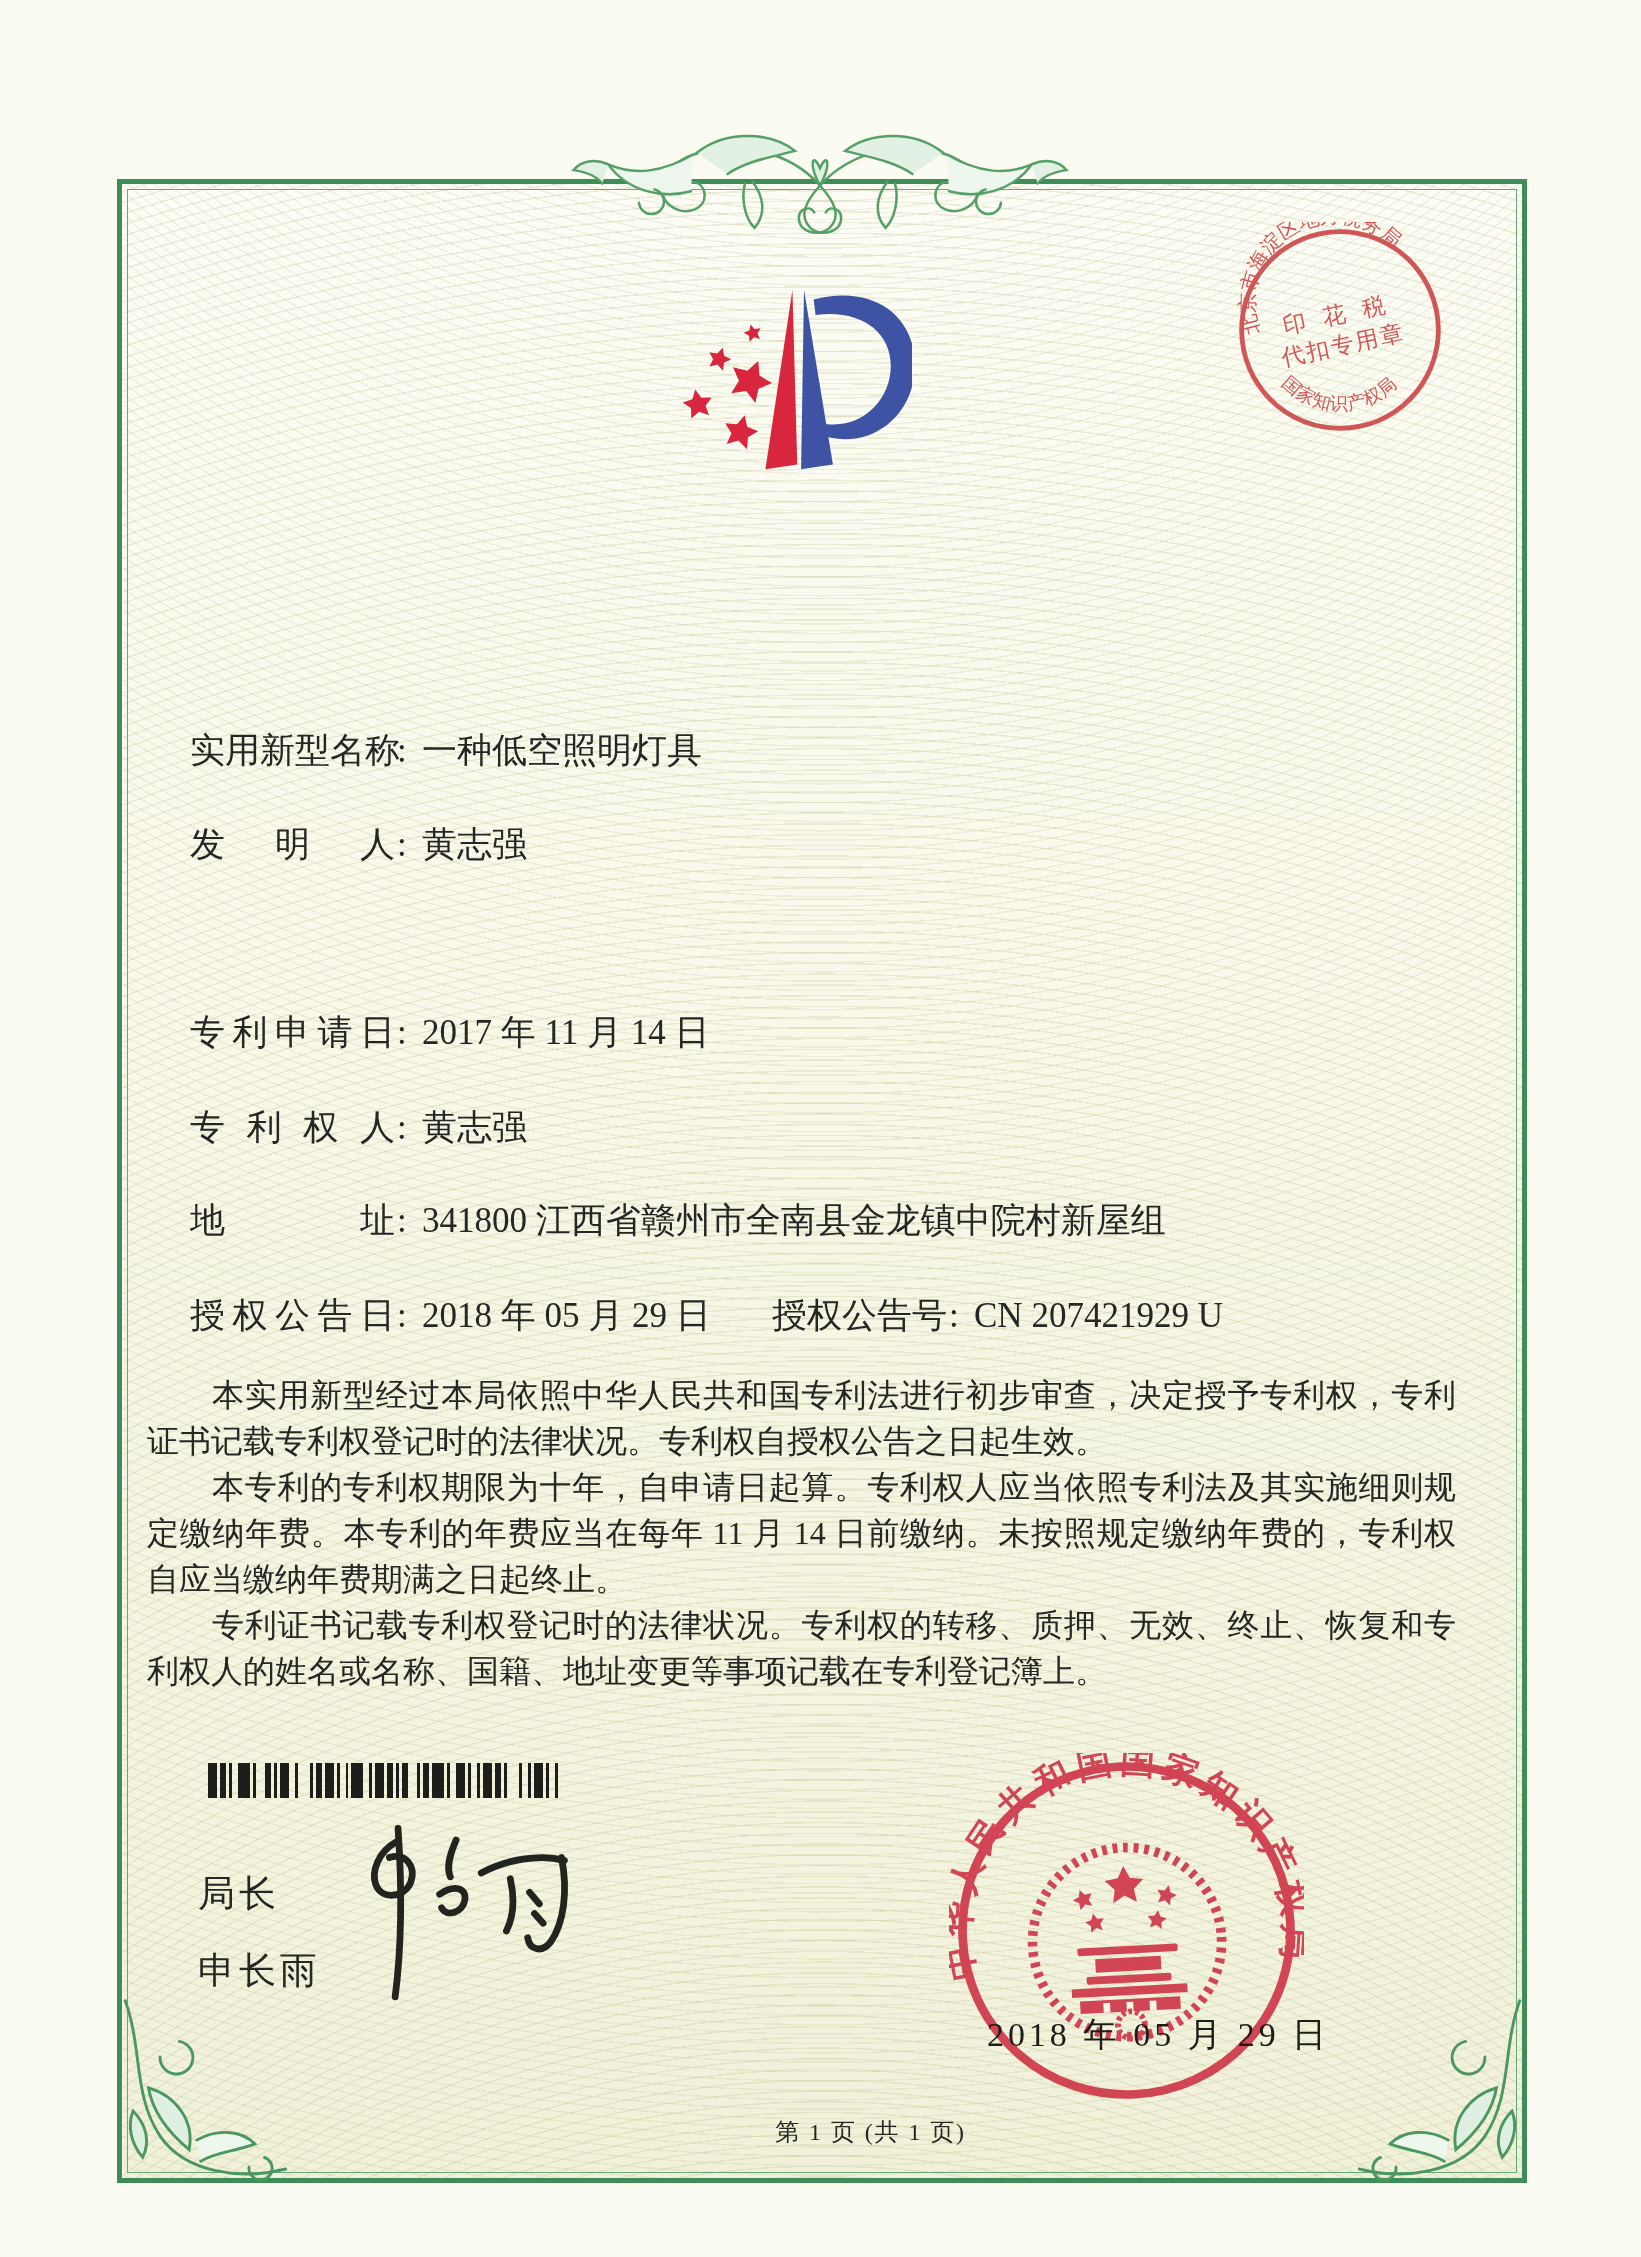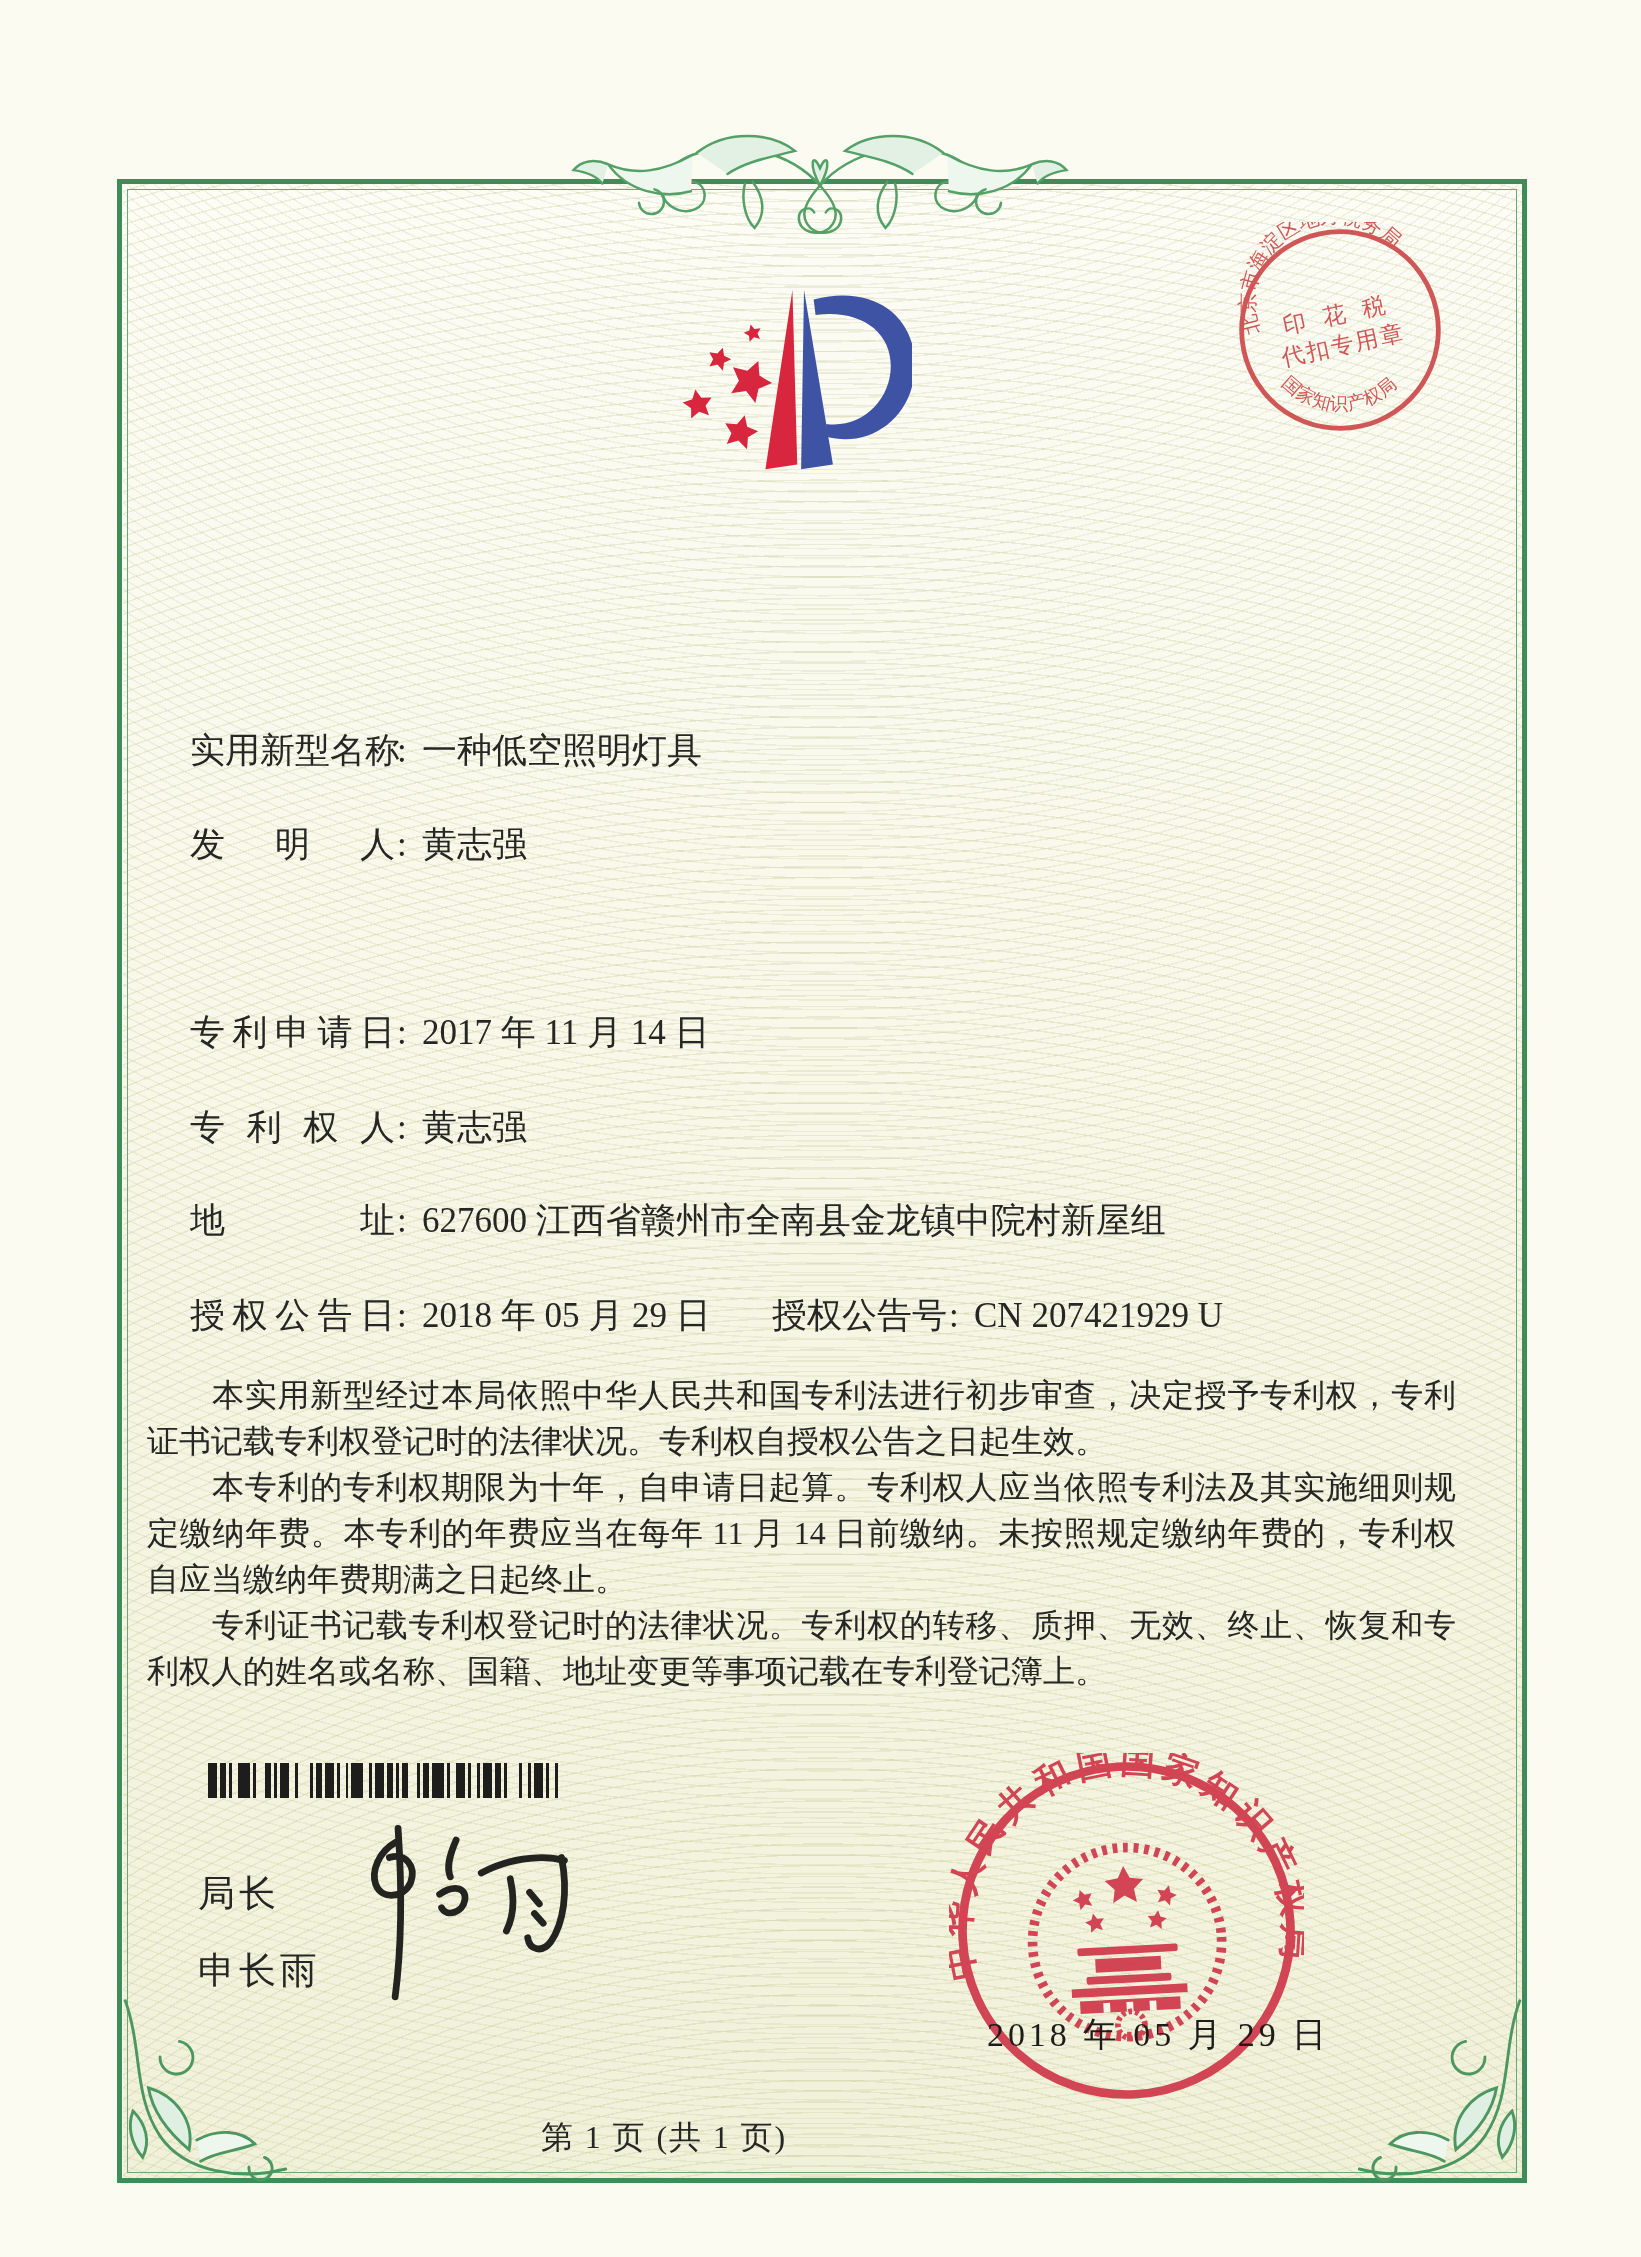--- a/index.html
+++ b/index.html
@@ -20,21 +20,21 @@
          letter-spacing:13.5px;color:#1f1f1d;}
   .field{left:190px;font-size:35px;white-space:nowrap;}
   .flabel{display:inline-block;width:205px;text-align:justify;text-align-last:justify;-moz-text-align-last:justify;}
   .fcolon{display:inline-block;margin:0 15.4px 0 1.9px;}
   .field2{left:772px;font-size:35px;white-space:nowrap;}
   .body-text{left:147px;top:1372px;width:1309px;font-size:32px;line-height:46px;text-align:justify;}
   .body-text p{margin:0;text-indent:65px;}
   .barcode{left:208px;top:1763px;width:350px;height:35px;display:flex;}
   .director{left:198px;font-size:37px;letter-spacing:3.9px;}
   .seal-date{left:987px;top:2012px;font-size:34px;letter-spacing:3.9px;z-index:6;color:#1c1c1a;}
-  .footer{left:541px;top:2116px;width:425px;text-align:left;font-size:32px;letter-spacing:1.9px;}
+  .footer{left:541px;top:2116px;width:425px;text-align:right;font-size:24px;letter-spacing:1.9px;}
   svg{display:block;}
   .stamp-svg{z-index:5;}
 </style>
 </head>
 <body>
 
 <div class="page">
 
   <svg width="0" height="0" aria-hidden="true">
     <defs>
@@ -132,21 +132,21 @@
   <div class="abs field" style="top:727px;">
     <span class="flabel">实用新型名称</span><span class="fcolon">:</span><span>一种低空照明灯具</span>
   </div>
   <div class="abs field" style="top:1009px;">
     <span class="flabel">专利申请日</span><span class="fcolon">:</span><span>2017 年 11 月 14 日</span>
   </div>
   <div class="abs field" style="top:1104px;">
     <span class="flabel">专利权人</span><span class="fcolon">:</span><span>黄志强</span>
   </div>
   <div class="abs field" style="top:1197px;">
-    <span class="flabel">地址</span><span class="fcolon">:</span><span>627600  江西省赣州市全南县金龙镇中院村新屋组</span>
+    <span class="flabel">地址</span><span class="fcolon">:</span><span>341800  江西省赣州市全南县金龙镇中院村新屋组</span>
   </div>
   <div class="abs field" style="top:1292px;">
     <span class="flabel">授权公告日</span><span class="fcolon">:</span><span>2018 年 05 月 29 日</span>
   </div>
   <div class="abs field2" style="top:1292px;">
     <span>授权公告号</span><span class="fcolon">:</span><span>CN 207421929 U</span>
   </div>
 
   <div class="abs body-text">
     <p>本实用新型经过本局依照中华人民共和国专利法进行初步审查，决定授予专利权，专利证书记载专利权登记时的法律状况。专利权自授权公告之日起生效。</p>

